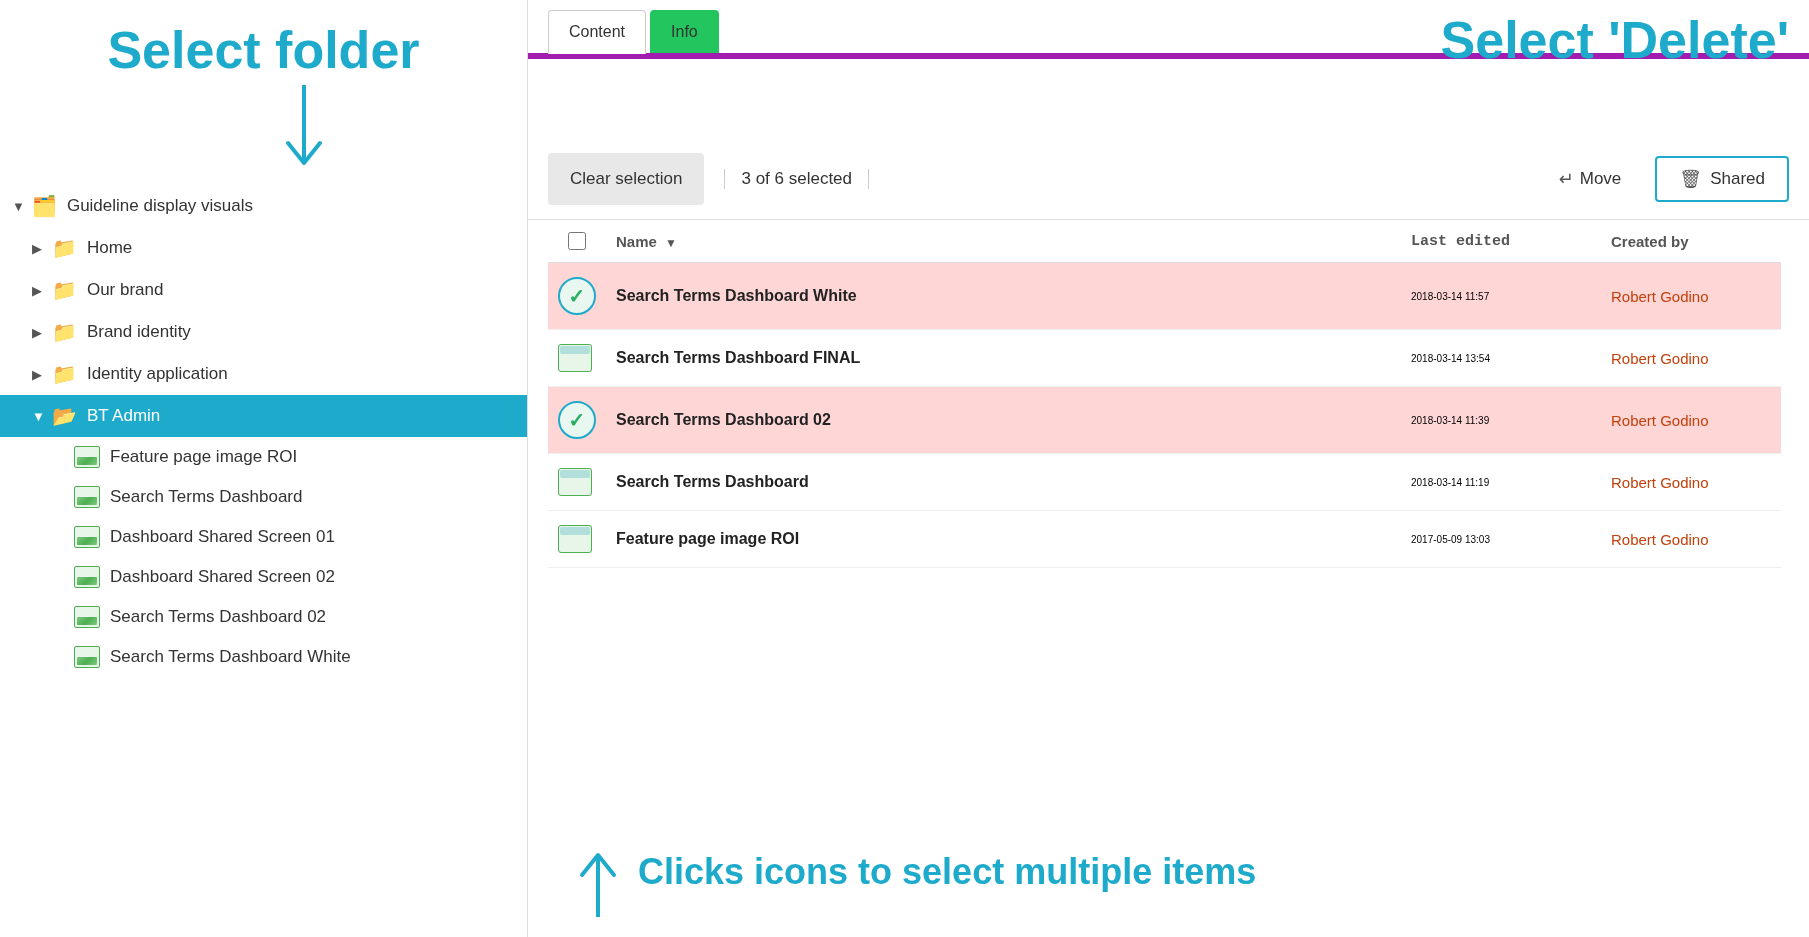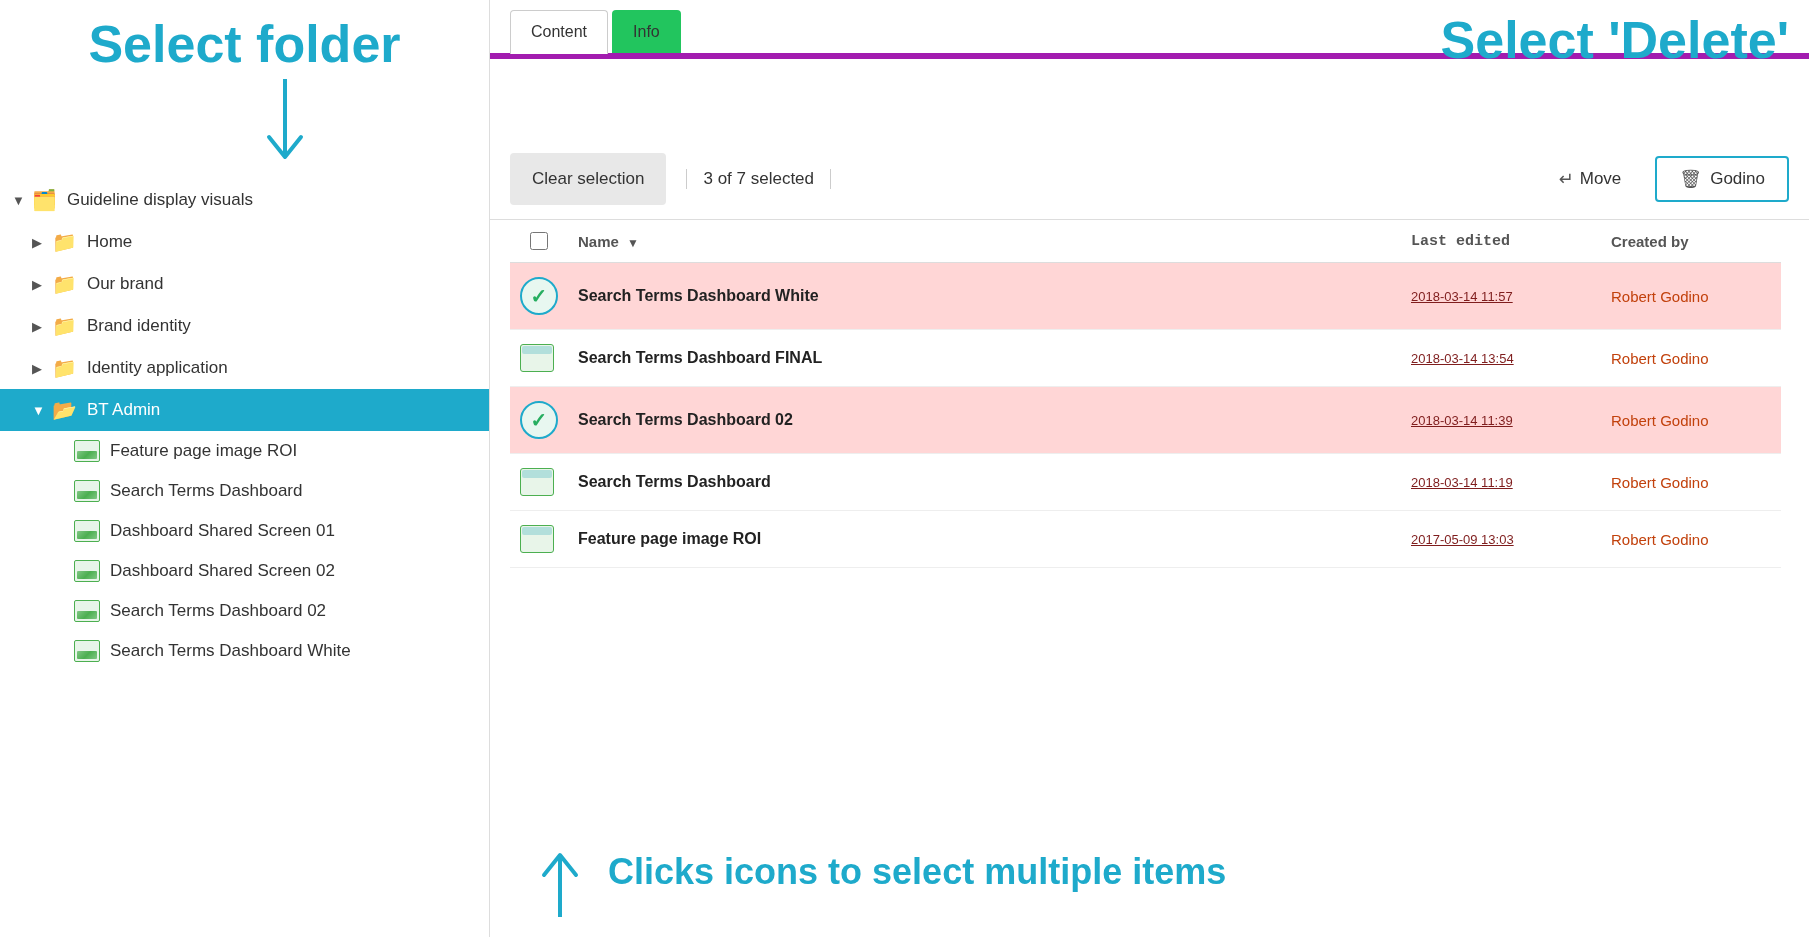--- a/index.html
+++ b/index.html
@@ -1,26 +1,26 @@
 <!DOCTYPE html>
 <html><head>
   <meta charset="utf-8">
   <style>
     * { box-sizing: border-box; margin: 0; padding: 0; }
     body { font-family: -apple-system, BlinkMacSystemFont, 'Segoe UI', Arial, sans-serif; background: #f5f5f5; display: flex; height: 937px; width: 1809px; overflow: hidden; }
 
     
     .sidebar {
-      width: 490px;
+      width: 528px;
       background: #fff;
       border-right: 1px solid #ddd;
       display: flex;
       flex-direction: column;
       position: relative;
-      padding-top: 6px;
+      padding-top: 12px;
     }
 
     .sidebar-annotation {
       font-size: 52px;
       font-weight: 700;
       color: #1eaacb;
       text-align: center;
       padding: 10px 20px 0 20px;
       line-height: 1.1;
     }
@@ -232,23 +232,22 @@
       font-size: 16px;
       color: #333;
     }
 
     tbody td.name-cell {
       font-weight: 700;
       color: #222;
     }
 
     tbody td.date-cell {
-      color: #7f1d1d;
-      font-size: 13px;
-      text-decoration: underline;
+      color: #000000;
+      font-size: 10px;
     }
 
     tbody td.creator-cell {
       color: #c2410c;
       font-size: 15px;
     }
 
     .check-circle {
       width: 38px;
       height: 38px;
@@ -304,21 +303,21 @@
       width: 18px;
       height: 18px;
       cursor: pointer;
     }
 
     
     .bottom-annotation {
       display: flex;
       align-items: flex-start;
       padding: 10px 20px 10px 40px;
-      gap: 8px;
+      gap: 0;
     }
 
     .bottom-arrow-svg {
       flex-shrink: 0;
     }
 
     .bottom-annotation-text {
       font-size: 36px;
       font-weight: 700;
       color: #1eaacb;
@@ -470,29 +469,29 @@
 
   <div class="top-annotation">Select 'Delete'</div>
 
   <div class="tabs">
     <div class="tab active">Content</div>
     <div class="tab">Info</div>
   </div>
 
   <div class="toolbar">
     <button class="btn-clear">Clear selection</button>
-    <div class="selection-count">3 of 7 selected</div>
+    <div class="selection-count">3 of 6 selected</div>
     <div class="spacer"></div>
     <button class="btn-move">
       <span class="move-icon">↵</span>
       <span>Move</span>
     </button>
     <button class="btn-delete">
       <span class="trash-icon">🗑</span>
-      <span>Godino</span>
+      <span>Shared</span>
     </button>
   </div>
 
   <div class="content-table">
     <table>
       <thead>
         <tr>
           <th>
             <div class="checkbox-cell">
               <input type="checkbox" style="">

